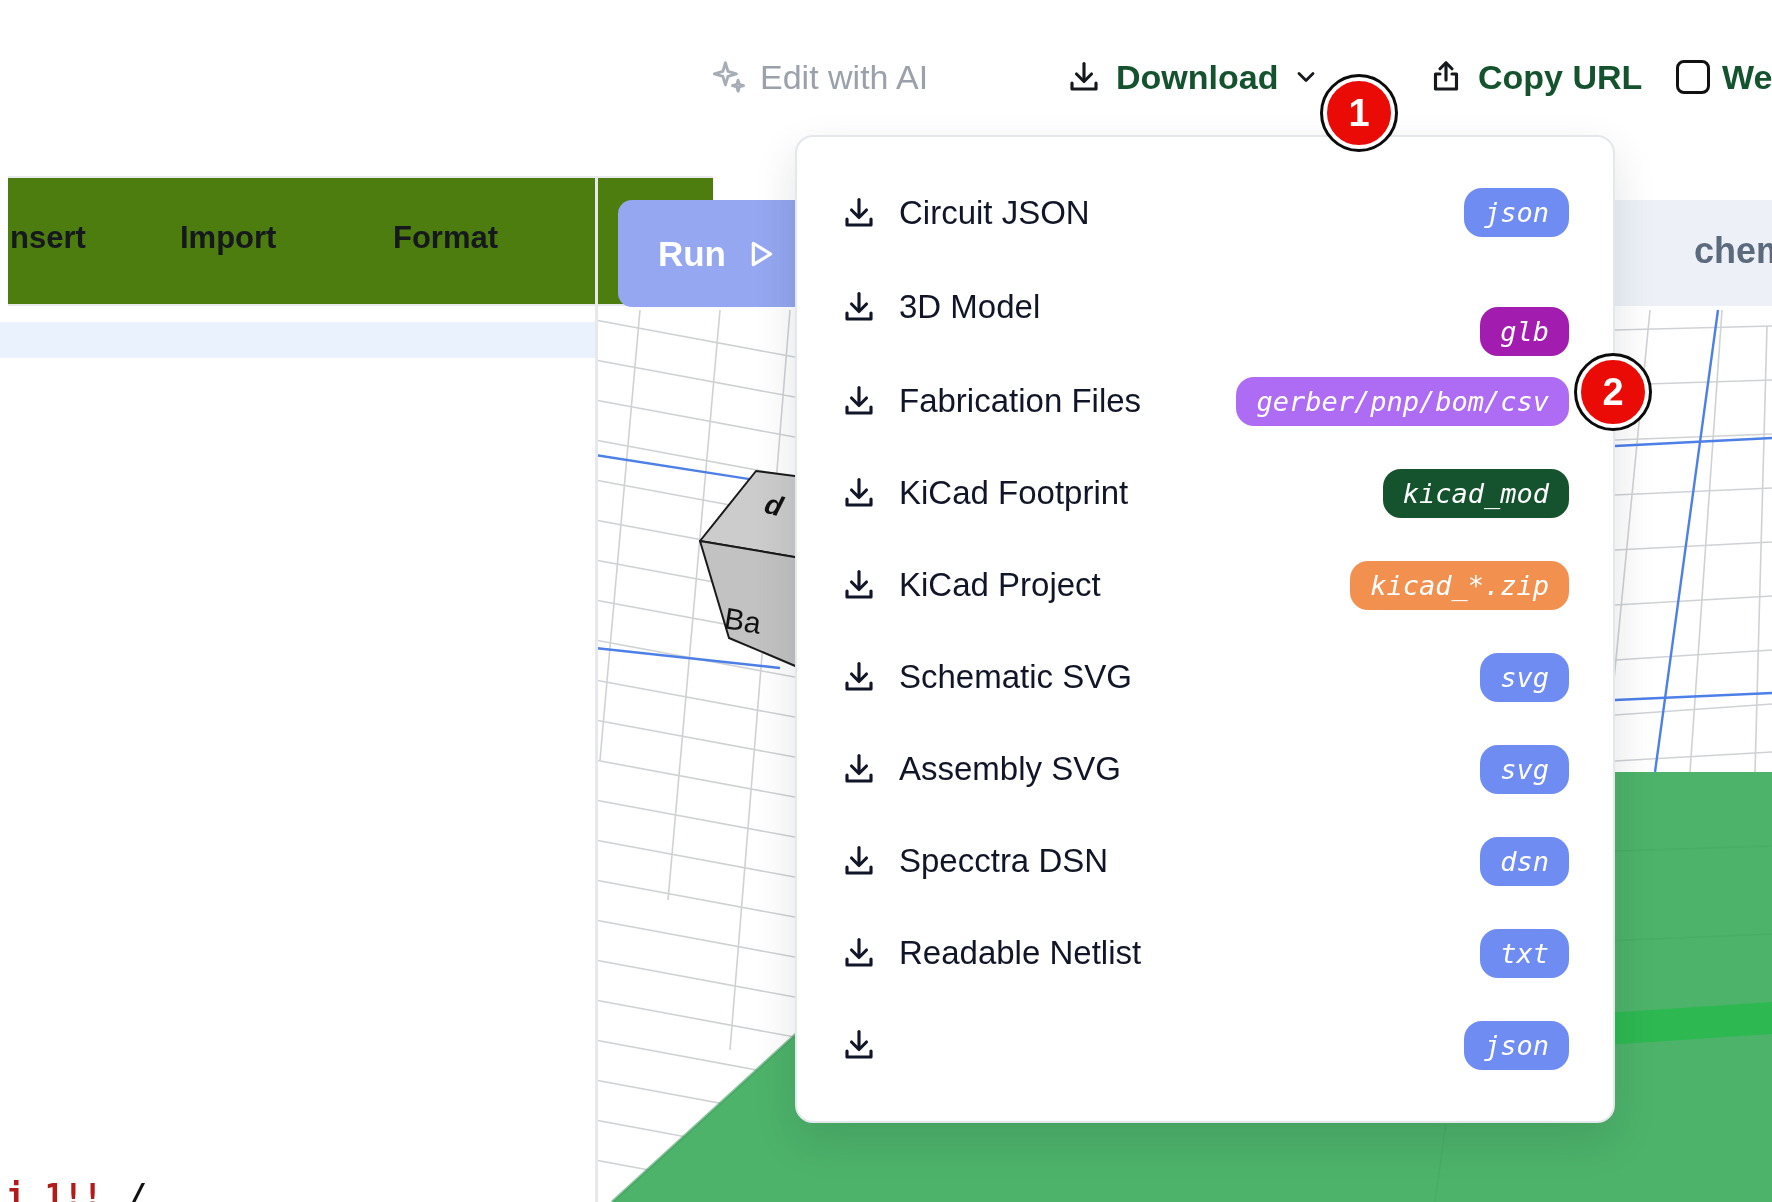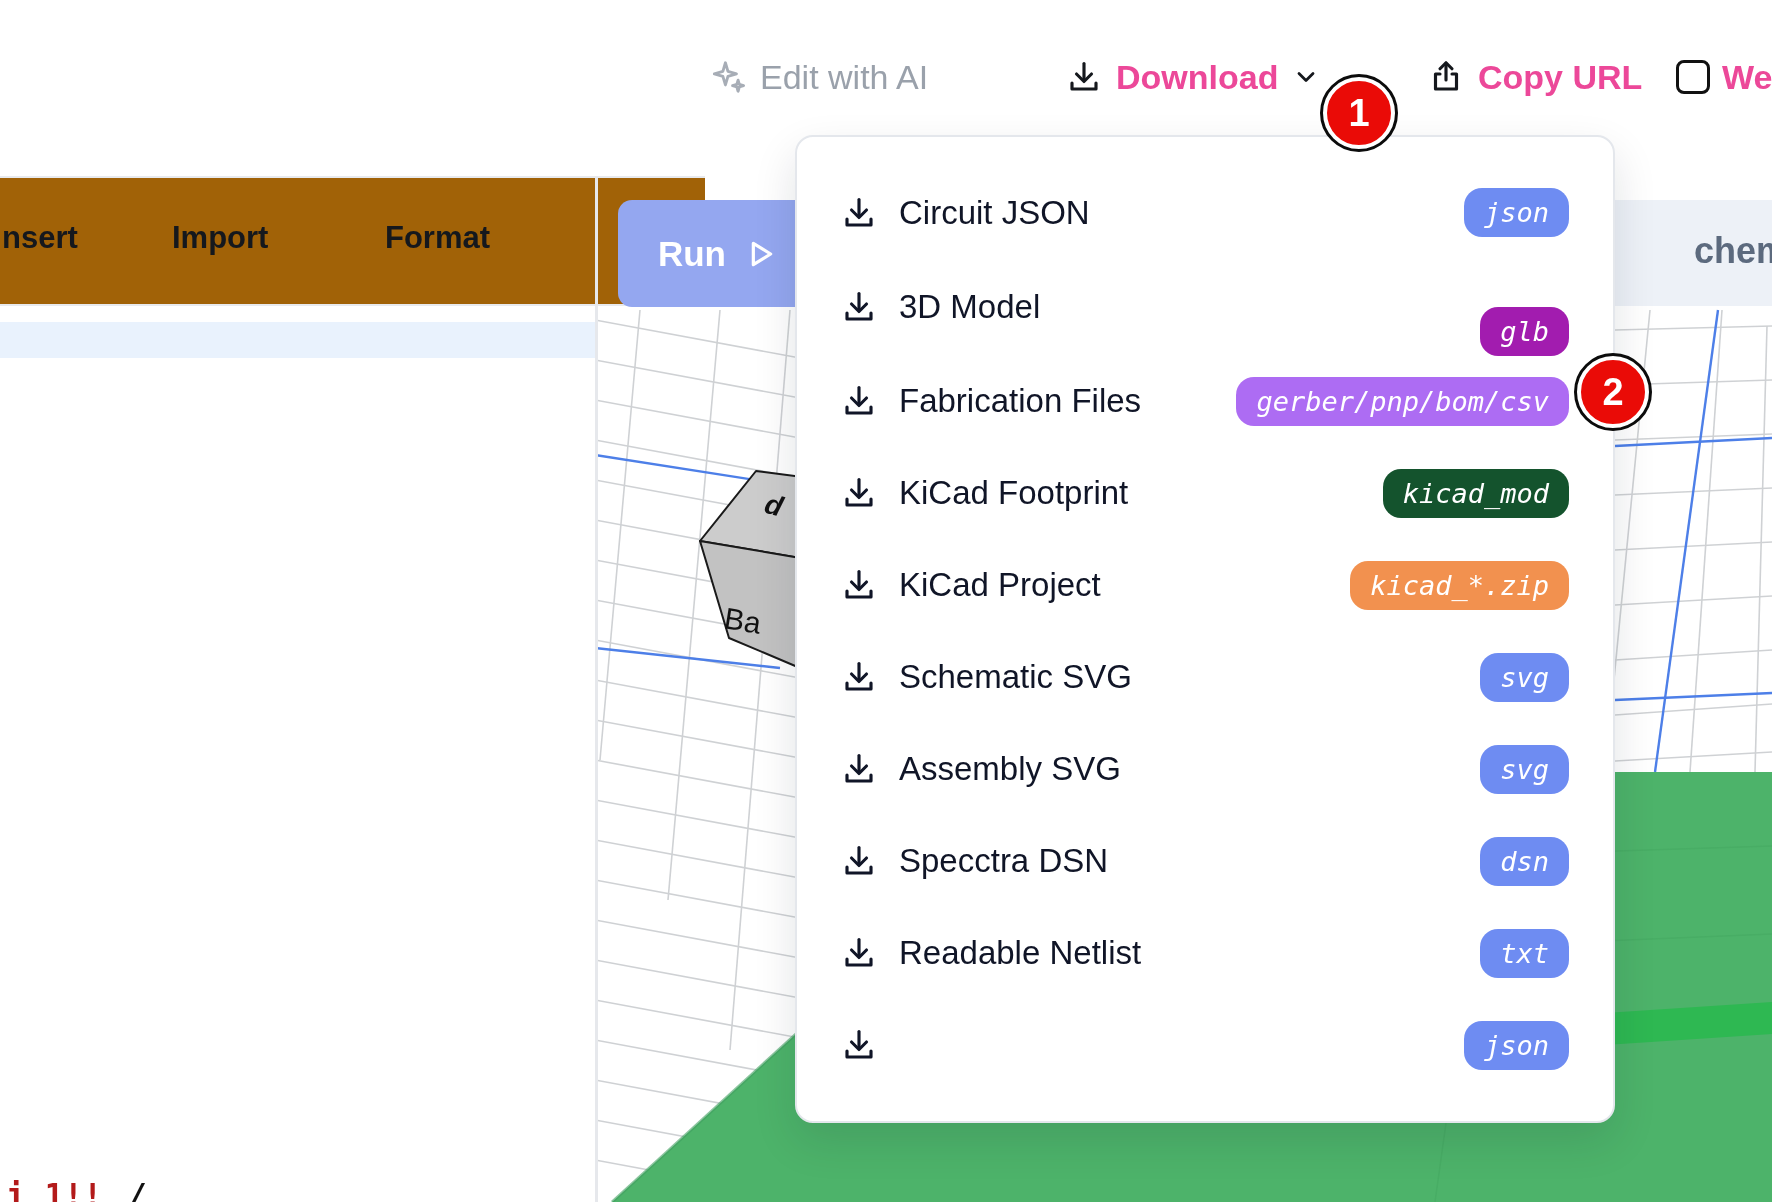--- a/index.html
+++ b/index.html
@@ -4,25 +4,25 @@
 <style>
   html,body{margin:0;padding:0;}
   body{
     width:1772px;height:1202px;position:relative;overflow:hidden;
     background:#ffffff;font-family:"Liberation Sans", sans-serif;
     -webkit-font-smoothing:antialiased;
   }
   
   .tb-group{position:absolute;top:46px;height:62px;display:flex;align-items:center;gap:14px;font-size:34px;white-space:nowrap;}
   .tb-muted{color:#9aa1ab;font-weight:500;}
-  .tb-strong{color:#ec4899;font-weight:600;}
+  .tb-strong{color:#14532d;font-weight:600;}
   .tb-icon{flex:0 0 auto;display:block;}
   .checkbox{width:34px;height:34px;border:3.5px solid #111;border-radius:8px;background:#fff;box-sizing:border-box;}
   
-  .menubar{position:absolute;left:0;top:176px;width:705px;height:130px;background:#a16207;
+  .menubar{position:absolute;left:8px;top:176px;width:705px;height:130px;background:#4d7c0f;
     border-top:2px solid #e8eaee;border-bottom:2px solid #e8eaee;box-sizing:border-box;z-index:2;}
   .menubar span{position:absolute;top:42px;font-size:31px;font-weight:600;color:#15181d;}
   .mb-0{left:2px}.mb-1{left:172px}.mb-2{left:385px}
   .divider{position:absolute;left:595px;top:176px;width:3px;height:1026px;background:#e6e8ec;z-index:2;}
   .blue-row{position:absolute;left:0;top:322px;width:595px;height:36px;background:#e9f2fd;z-index:1;}
   .error-text{position:absolute;left:6px;top:1176px;z-index:2;font-family:"DejaVu Sans Mono", monospace;
     font-size:32px;font-weight:700;color:#b31a1a;white-space:nowrap;}
   .error-text .slash{color:#111;margin-left:26px;font-style:italic;}
   
   .tabstrip{position:absolute;left:800px;top:200px;width:972px;height:106px;background:#edf1f7;z-index:1;}

